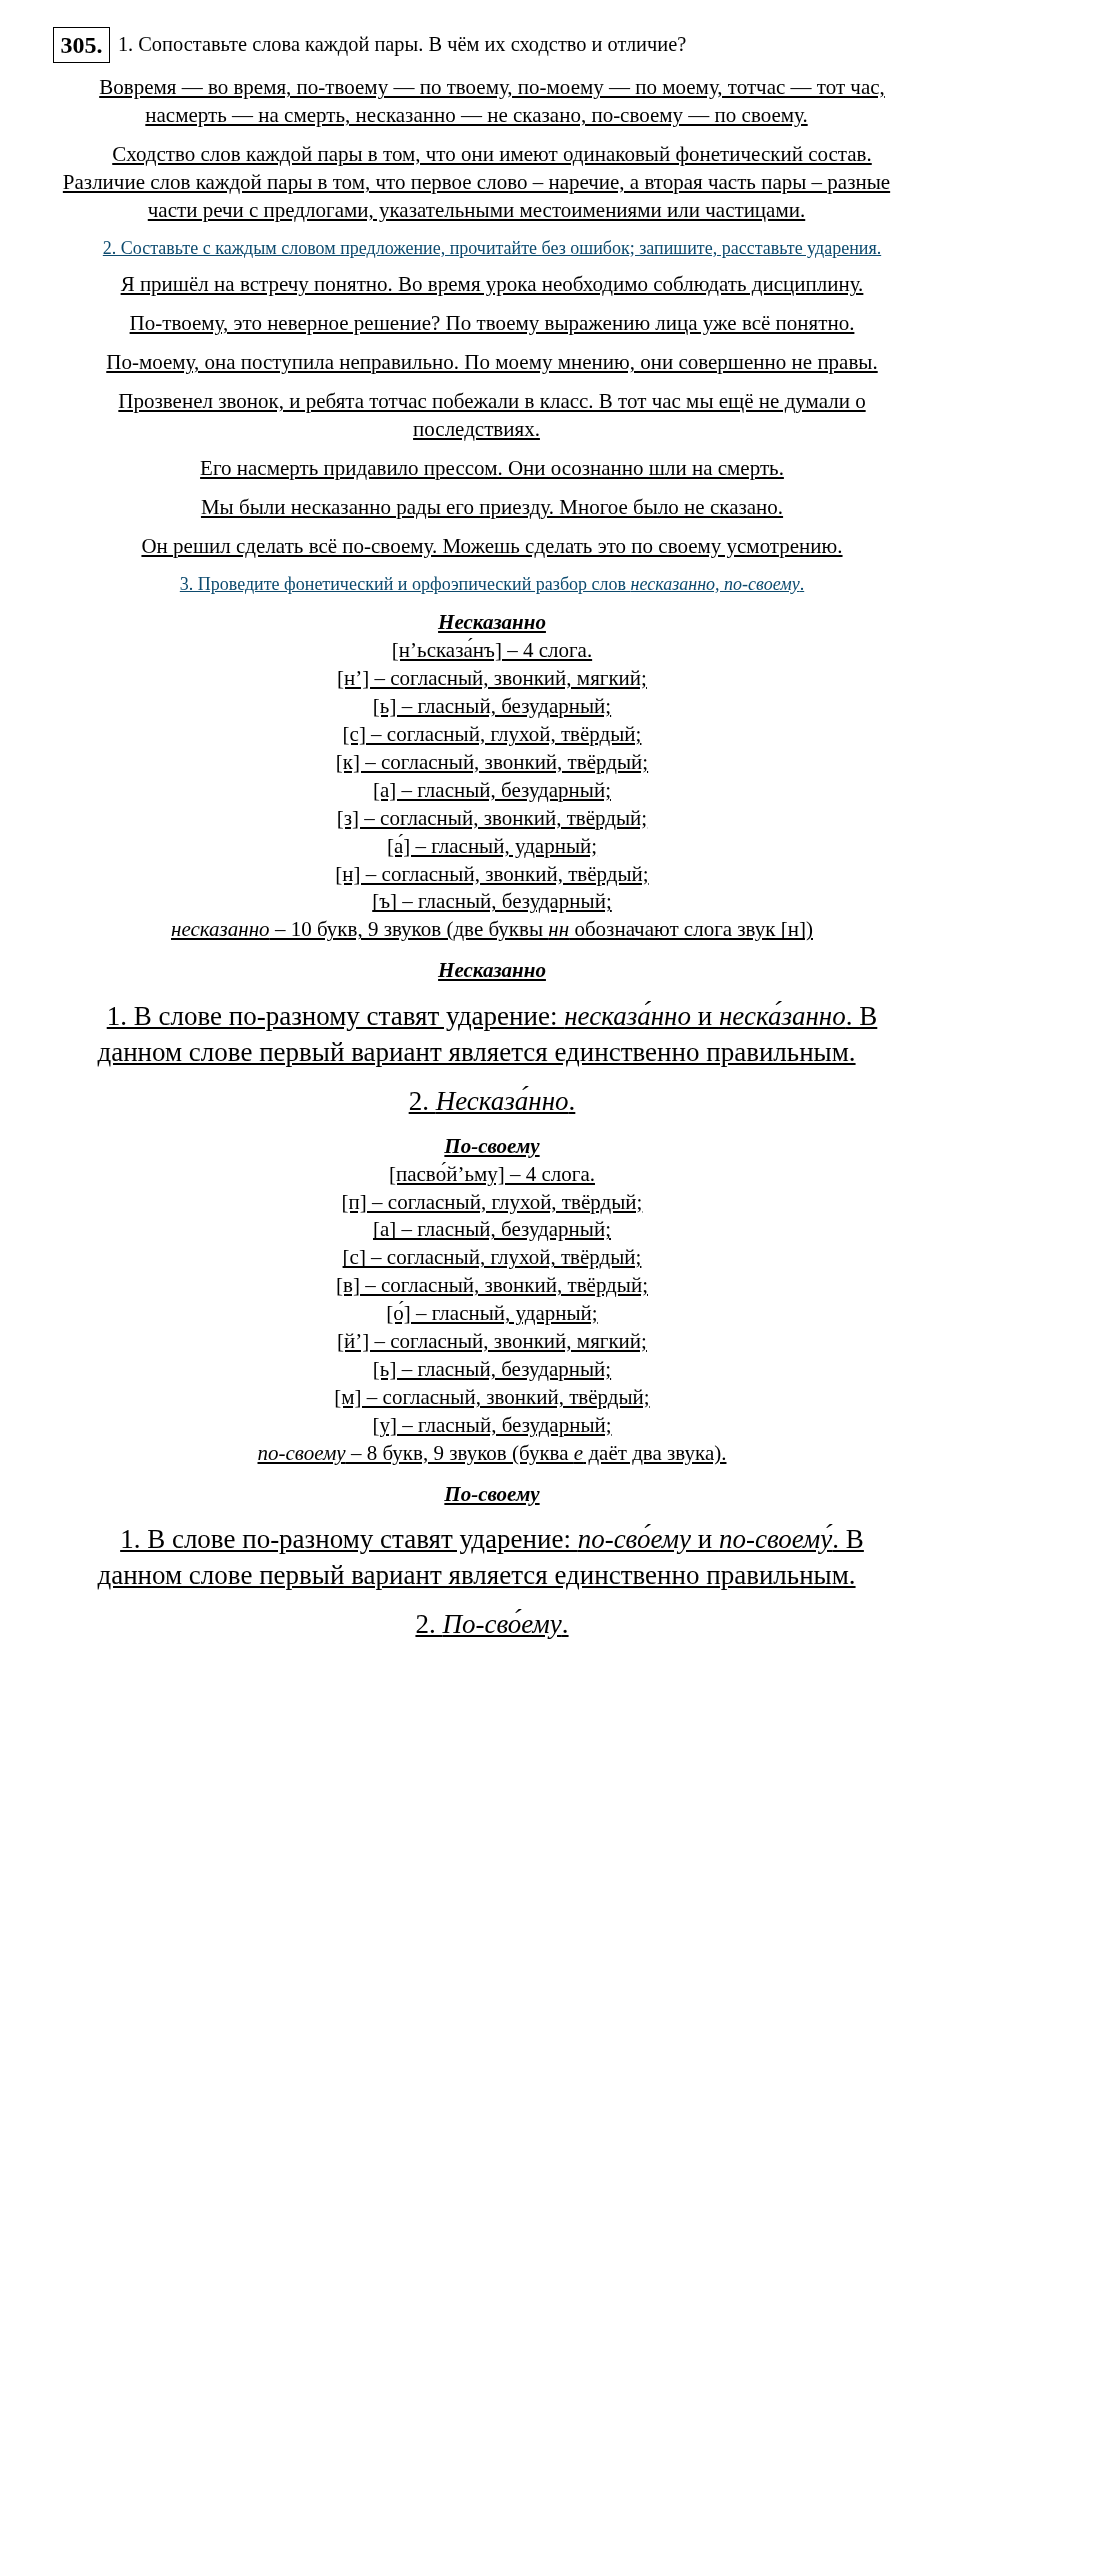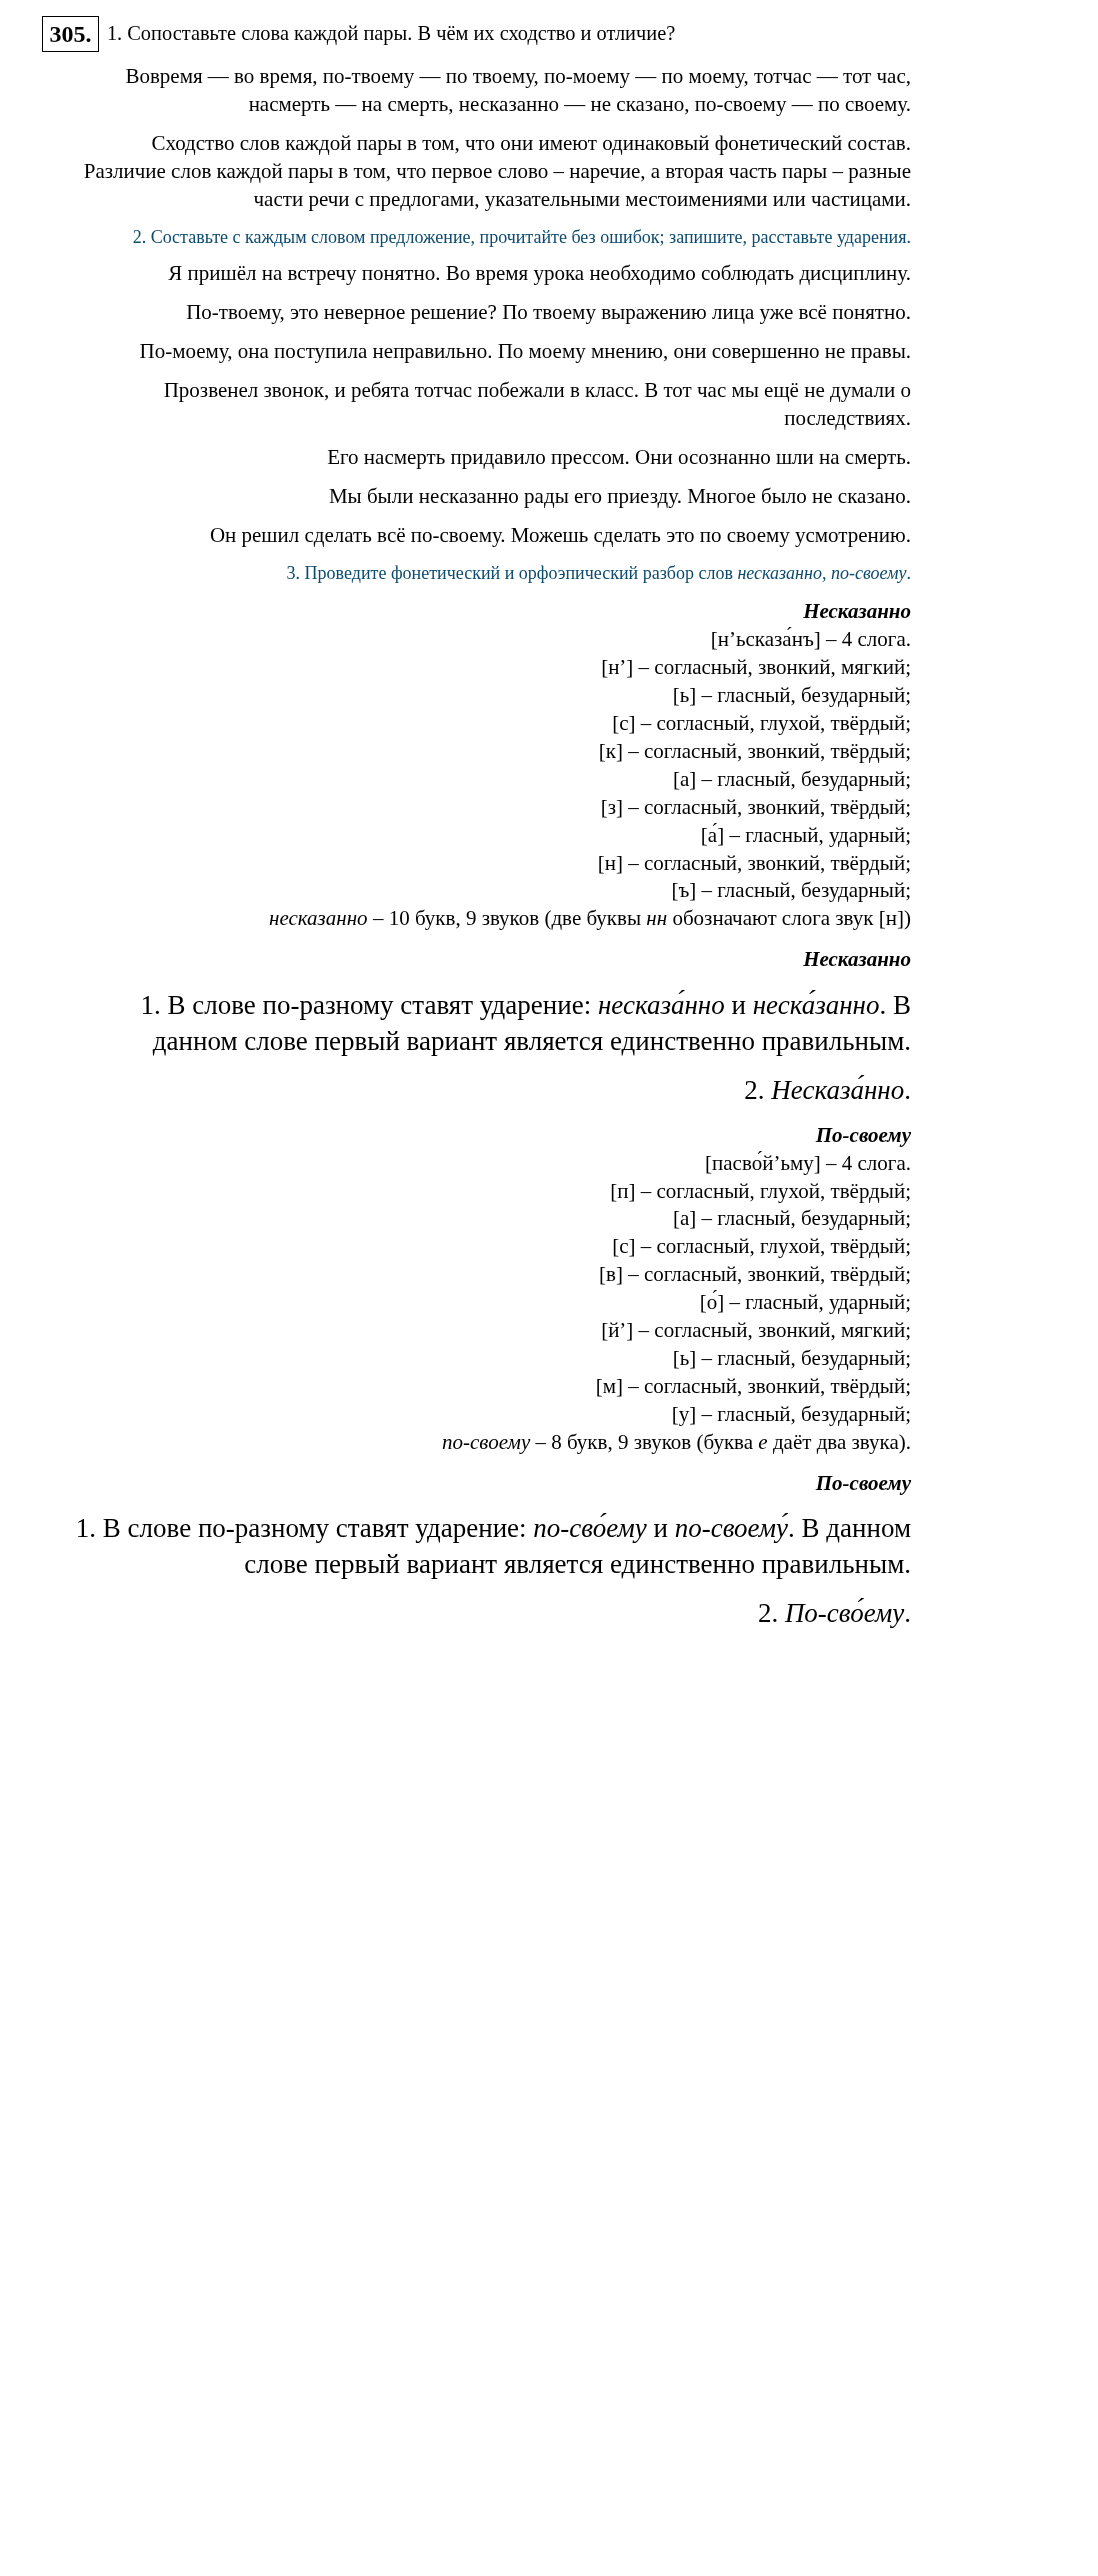--- a/index.html
+++ b/index.html
@@ -10,21 +10,21 @@
   body {
     width: 1099px;
     font-family: "Liberation Serif", serif;
     color: #000000;
     -webkit-font-smoothing: antialiased;
   }
   .page {
     position: relative;
     width: 953px;
     min-height: 2576px;
-    padding: 1px;
+    padding: 12px;
     box-sizing: border-box;
   }
   .content {
     padding: 14.3px 41px 22px 41px;
   }
   
   .ex-head {
     display: flex;
     align-items: flex-start;
     gap: 7.7px;
@@ -42,21 +42,22 @@
   }
   .task-line {
     font-size: 20.4px;
     line-height: 1.28;
     padding-top: 4.4px;
   }
   p {
     margin: 0;
     font-size: 21px;
     line-height: 1.33;
-    text-align: right;
+    text-align: center;
+    text-decoration: underline;
   }
   .para {
     margin-top: 11px;
     text-indent: 31px;
   }
   .small-task {
     margin-top: 12px;
     font-size: 18px;
     line-height: 1.3;
     color: #0c4a6e;

